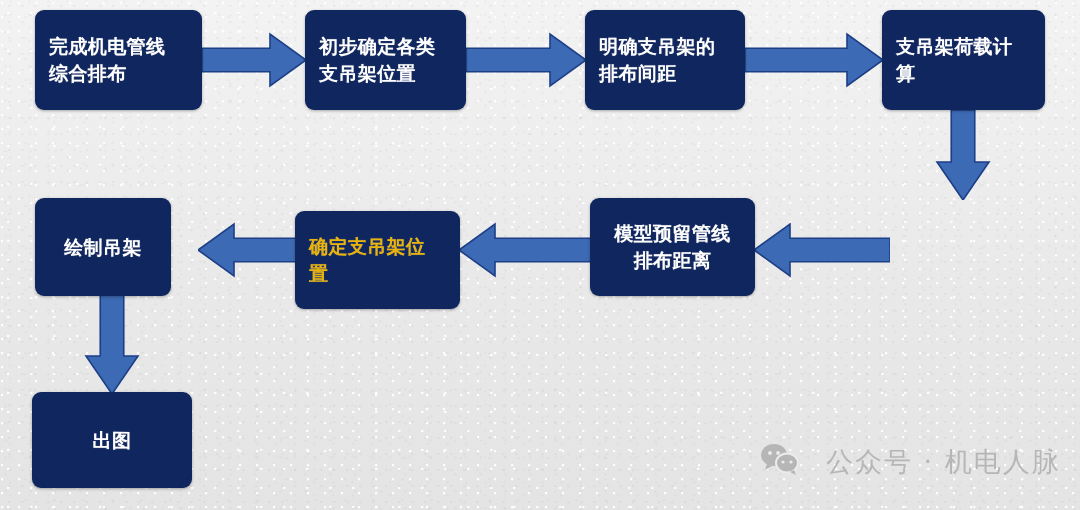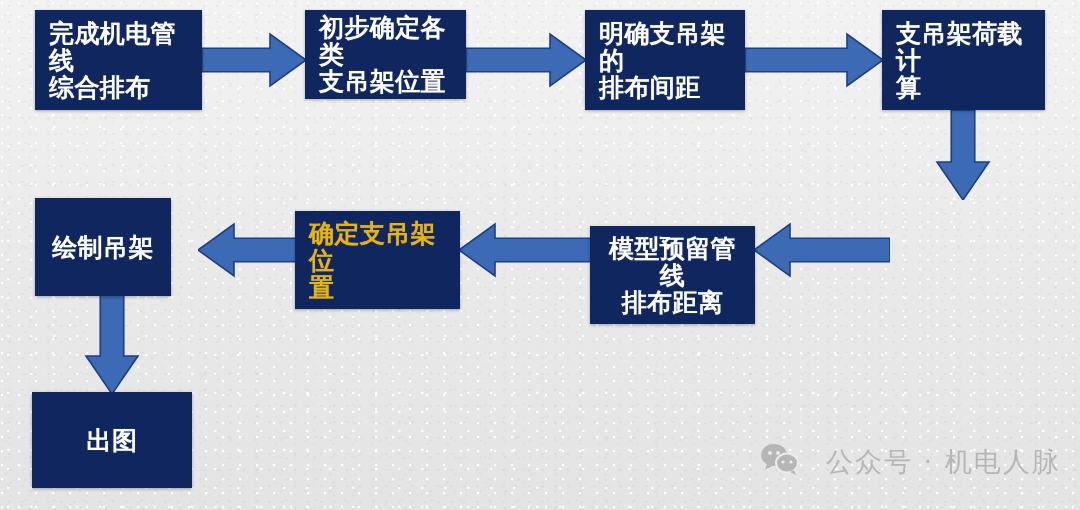--- a/index.html
+++ b/index.html
@@ -23,25 +23,25 @@
       radial-gradient(circle at 72% 38%, rgba(0,0,0,0.035) 0 1.1px, rgba(0,0,0,0) 1.5px),
       radial-gradient(circle at 88% 82%, rgba(0,0,0,0.03) 0 1px, rgba(0,0,0,0) 1.4px),
       radial-gradient(circle at 55% 12%, rgba(0,0,0,0.028) 0 1px, rgba(0,0,0,0) 1.4px),
       radial-gradient(circle at 22% 90%, rgba(0,0,0,0.03) 0 1px, rgba(0,0,0,0) 1.4px),
       linear-gradient(180deg, #f3f3f3 0%, #e9e9e9 55%, #e4e4e4 100%);
     background-size: 17px 14px, 23px 19px, 13px 16px, 29px 21px, 19px 13px, 25px 17px, 100% 100%;
   }
   .node {
     position: absolute;
     background: #10265e;
-    border-radius: 0;
+    border-radius: 9px;
     box-sizing: border-box;
     color: #ffffff;
     font-weight: bold;
-    font-size: 25px;
+    font-size: 19px;
     line-height: 27px;
     letter-spacing: 0.4px;
     display: flex;
     align-items: center;
     box-shadow: 0 1px 3px rgba(0,0,0,0.30);
     z-index: 3;
   }
   .node .label {
     padding: 0 14px;
     white-space: pre-line;
@@ -71,40 +71,40 @@
   .wm-icon { display: block; }
 </style>
 </head>
 <body>
 
 <div id="canvas">
     <div class="node" style="left: 35px; top: 10px; width: 167px; height: 100px; background: rgb(16, 38, 94); color: rgb(255, 255, 255);">
       <span class="label">完成机电管线
 综合排布</span>
     </div>
-    <div class="node" style="left: 305px; top: 10px; width: 161px; height: 89px; background: rgb(16, 38, 94); color: rgb(255, 255, 255);">
+    <div class="node" style="left: 305px; top: 10px; width: 161px; height: 100px; background: rgb(16, 38, 94); color: rgb(255, 255, 255);">
       <span class="label">初步确定各类
 支吊架位置</span>
     </div>
     <div class="node" style="left: 882px; top: 10px; width: 163px; height: 100px; background: rgb(16, 38, 94); color: rgb(255, 255, 255);">
       <span class="label">支吊架荷载计
 算</span>
     </div>
     <div class="node" style="left: 585px; top: 10px; width: 160px; height: 100px; background: rgb(16, 38, 94); color: rgb(255, 255, 255);">
       <span class="label">明确支吊架的
 排布间距</span>
     </div>
     <div class="node center" style="left: 35px; top: 198px; width: 136px; height: 98px; background: rgb(16, 38, 94); color: rgb(255, 255, 255);">
       <span class="label">绘制吊架</span>
     </div>
     <div class="node" style="left: 295px; top: 198px; width: 165px; height: 98px; background: rgb(16, 38, 94); color: #eab308; margin-top: 13px;">
       <span class="label">确定支吊架位
 置</span>
     </div>
-    <div class="node center" style="left: 590px; top: 198px; width: 165px; height: 98px; background: rgb(16, 38, 94); color: rgb(255, 255, 255); margin-top: 28px;">
+    <div class="node center" style="left: 590px; top: 198px; width: 165px; height: 98px; background: rgb(16, 38, 94); color: rgb(255, 255, 255);">
       <span class="label">模型预留管线
 排布距离</span>
     </div>
     <div class="node center" style="left: 32px; top: 392px; width: 160px; height: 96px; background: rgb(16, 38, 94); color: rgb(255, 255, 255);">
       <span class="label">出图</span>
     </div>
     <div class="arrow" style="left: 202px; top: 32px; width: 104px; height: 56px;">
       <svg width="104" height="56" viewBox="0 0 104 56">
         <polygon points="0,16.240000000000002 68,16.240000000000002 68,2 104,28 68,54 68,39.76 0,39.76" fill="#3d6ab5" stroke="#1d3f86" stroke-width="1.6" stroke-linejoin="miter"></polygon>
       </svg>

